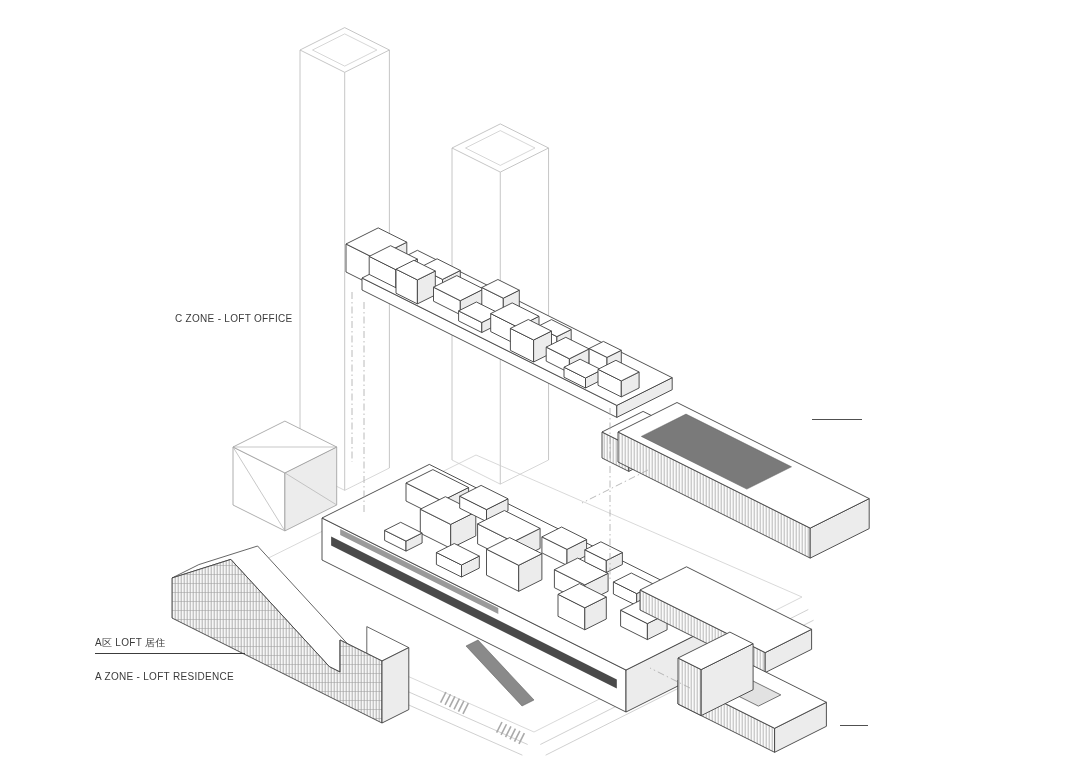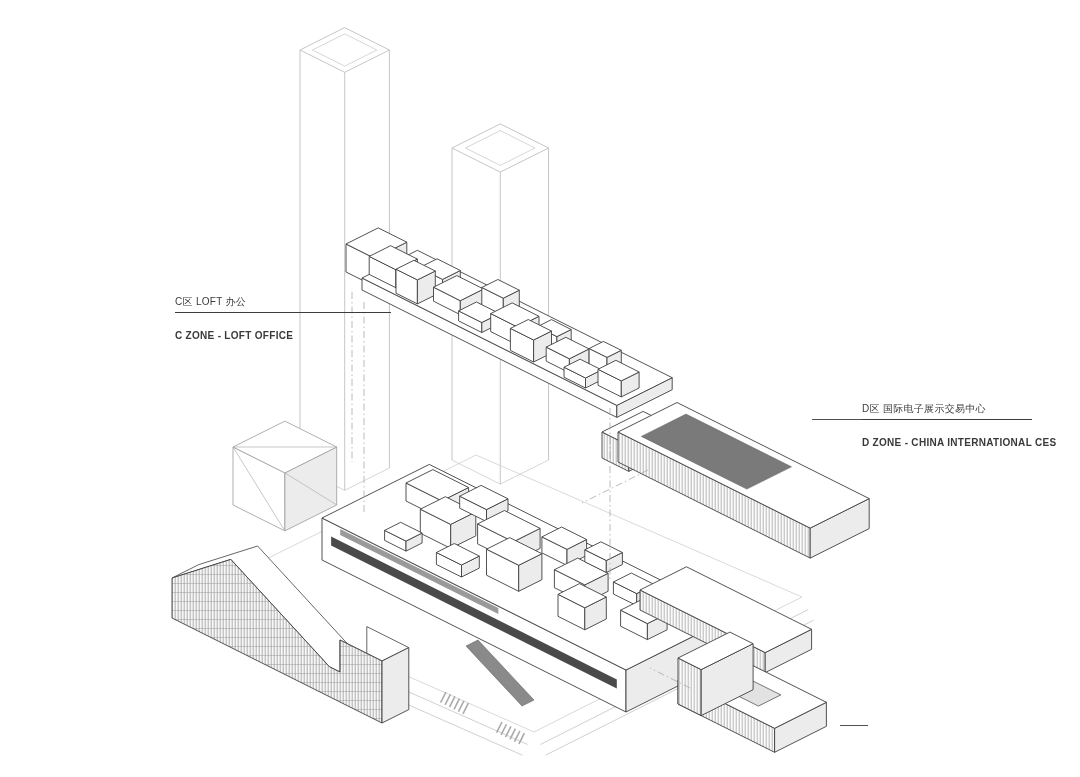--- a/index.html
+++ b/index.html
@@ -1,21 +1,21 @@
 <!DOCTYPE html>
 <html><head>
 <meta charset="utf-8">
 <style>
   html,body{margin:0;padding:0;background:#ffffff;}
   .stage{position:relative;width:1080px;height:777px;background:#ffffff;overflow:hidden;
          font-family:"Liberation Sans",sans-serif;}
   .stage svg{position:absolute;left:0;top:0;}
   .label{position:absolute;font-size:10px;color:#3a3a3a;letter-spacing:.3px;white-space:nowrap;line-height:1.25;}
   .label .cn{border-bottom:1px solid #3c3c3c;padding-bottom:3px;}
-  .label .en{padding-top:17px;font-weight:bold;}
+  .label .en{padding-top:17px;}
 </style>
 </head>
 <body>
 
 <div class="stage">
 
   <svg id="axo" width="1080" height="777" viewBox="0 0 1080 777">
     <defs>
       <pattern id="louver" width="3" height="5" patternUnits="userSpaceOnUse">
         <rect width="3" height="5" fill="#fafafa"></rect>
@@ -197,24 +197,23 @@
         <line x1="648" y1="470" x2="582" y2="503" stroke="#a8a8a8" stroke-width="0.8" stroke-dasharray="7 3 1.5 3"></line>
         <line x1="690" y1="688" x2="650" y2="668" stroke="#a8a8a8" stroke-width="0.8" stroke-dasharray="7 3 1.5 3"></line>
       </g>
     <g id="leaders">
         <line x1="812" y1="419.5" x2="862" y2="419.5" stroke="#3c3c3c" stroke-width="0.9"></line>
         <line x1="840" y1="725.5" x2="868" y2="725.5" stroke="#3c3c3c" stroke-width="0.9"></line>
       </g>
   </svg>
 
   <div class="label" style="left:175px;top:296px;width:216px">
-    <div class="cn">C区 LOFT 办公</div>
     <div class="en">C ZONE - LOFT OFFICE</div>
   </div>
 
-  <div class="label" style="left:862px;top:403px;width:170px">
-    <div class="cn">D区 国际电子展示交易中心</div>
-    <div class="en">D ZONE - CHINA INTERNATIONAL CES</div>
+
+  <div class="label" style="left:95px;top:637px;width:150px">
+    <div class="cn">A区 LOFT 居住</div>
+    <div class="en">A ZONE - LOFT RESIDENCE</div>
   </div>
 
 
-
 </div>
 
 </body></html>

